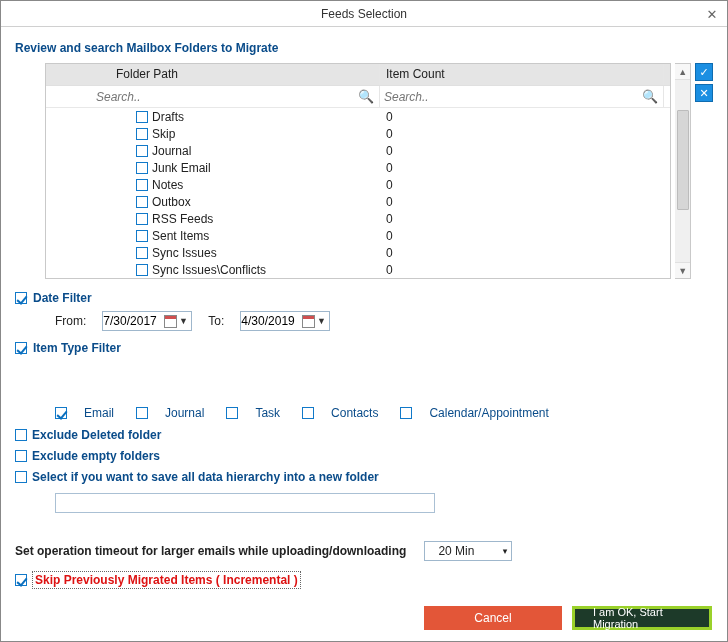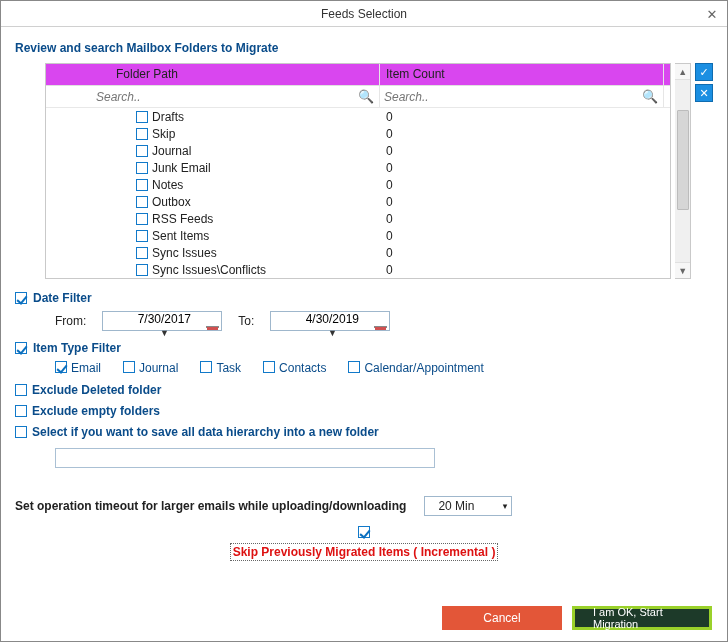--- a/index.html
+++ b/index.html
@@ -41,21 +41,21 @@
     gap: 4px;
     margin-left: 30px;
   }
   .table-wrap {
     border: 1px solid #c9c9c9;
     width: 634px;
     background: #fff;
   }
   .table-header {
     display: flex;
-    background: #d946ef;
+    background: #e5e5e5;
     border-bottom: 1px solid #e0e0e0;
     height: 22px;
   }
   .th {
     padding: 3px 4px 3px 6px;
     font-size: 12px;
     color: #222;
     border-right: 1px solid #e6e6e6;
   }
   .th.path { width: 334px; padding-left: 70px; }
@@ -173,74 +173,74 @@
     margin-left: 40px;
     margin-top: 6px;
     margin-bottom: 10px;
   }
   .datebox, .selectbox {
     border: 1px solid #9fb7cc;
     height: 20px;
     display:flex; align-items:center;
     background:#fff;
   }
-  .datebox { width: 120px; padding: 0 2px 0 6px; font-size:12px;flex-direction:column; }
+  .datebox { width: 90px; padding: 0 2px 0 0; font-size:12px; }
   .datebox .cal {
     width: 13px; height: 13px;
     border: 1px solid #888; background: #fff;
     margin-left: auto; position: relative;
   }
   .datebox .cal::before {
     content:""; position:absolute; top:0; left:0; right:0; height:3px;
     background:#d05050;
   }
   .datebox .ddown {
     width:12px; font-size:9px; text-align:center; color:#333; cursor:pointer;
   }
   .type-opts {
     display:flex; gap: 22px; margin-left: 40px; margin-top:6px; margin-bottom:8px;
   }
-  .type-opts .item { display:flex; align-items:flex-start; gap:4px; color:#0a4c8a; }
+  .type-opts .item { display:flex; align-items:center; gap:17px; color:#0a4c8a;margin-top:45px; }
   .plain-chk {
     display:flex; align-items:center; gap:5px;
     color:#0a4c8a; font-weight:bold;
     margin: 7px 0;
   }
   .newfolder-input {
     width: 380px; height: 20px;
     border: 1px solid #aac0d4;
     margin-left: 40px; margin-top: 2px;
     background:#fff;
   }
   .timeout-row {
     display:flex; align-items:center;
     margin-top: 28px; gap: 18px;
   }
   .timeout-row .txt { color:#222; font-weight:bold; }
   .selectbox { width: 88px; padding: 0 4px 0 13px; font-size:12px; color:#222; }
   .selectbox .ddown { margin-left:auto; font-size:9px; cursor:pointer;}
   .skip-row {
     margin-top: 10px;
-    display:flex; align-items:center; gap:5px;flex-direction:column;
+    display:flex; align-items:center; gap:5px;
   }
   .skip-row .lbl {
     color:#d11; font-weight:bold;
     border:1px dotted #666; padding: 1px 2px;
   }
   .footer {
     display:flex; justify-content:flex-end; gap:10px;
     position:absolute; bottom: 12px; right: 16px;
   }
   .btn {
     height: 24px;
     padding: 0 18px;
     display:flex; align-items:center; justify-content:center;
     color:#fff; font-size:12px; cursor:pointer;
   }
-  .btn.cancel { background:#e35638; width:120px;}
+  .btn.cancel { background:#e35638; width:138px;}
   .btn.start {
     background:#1d3a29; color:#fff;
     border: 3px solid #9ad12a;
     width: 140px;
     font-size:11px;
   }
 </style>
 </head>
 <body>
 

